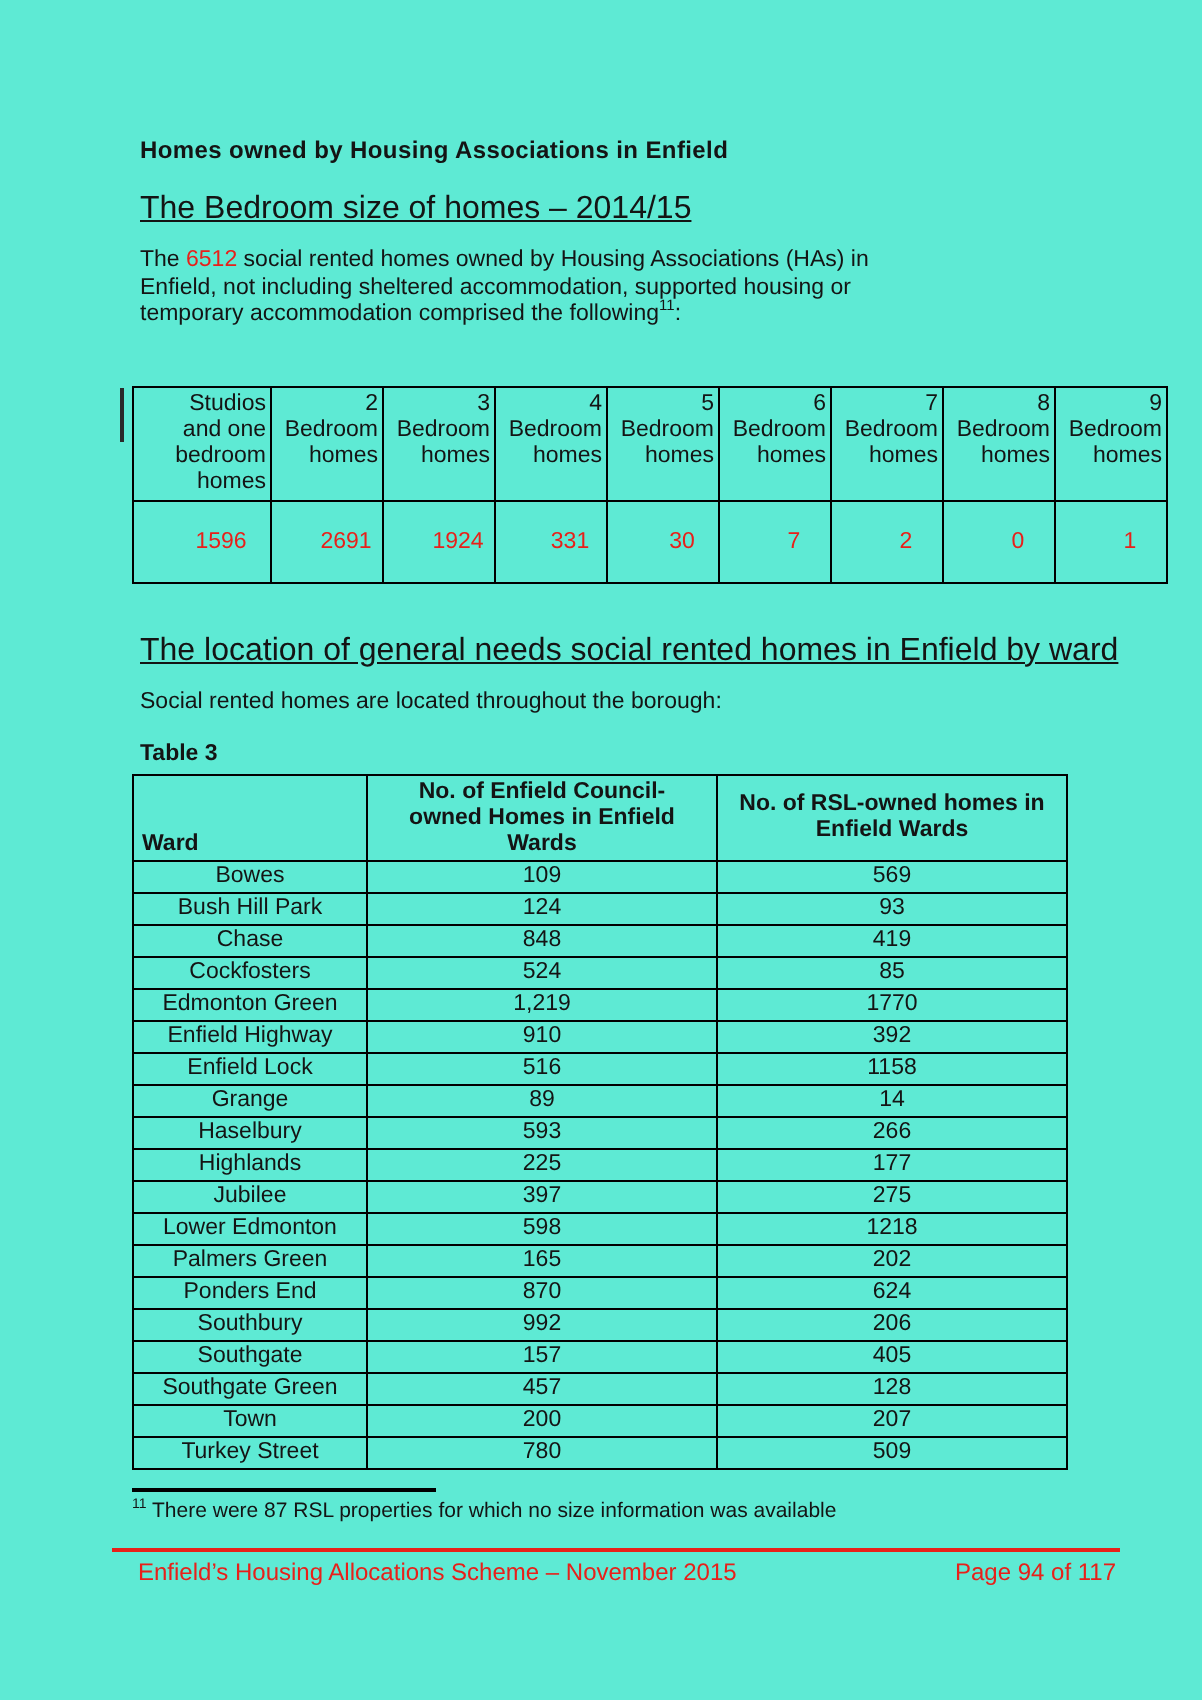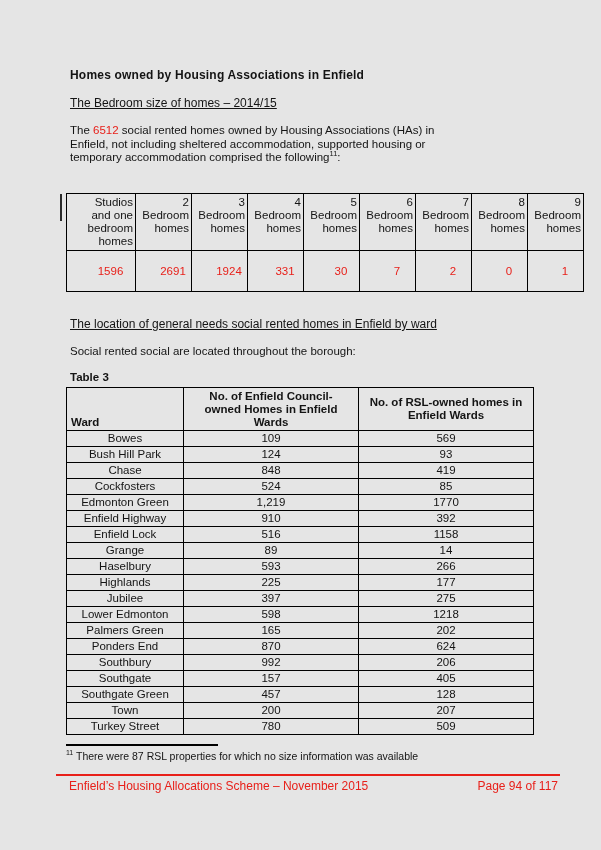--- a/index.html
+++ b/index.html
@@ -1,32 +1,32 @@
 <!DOCTYPE html>
 <html style="--red: #e8201a;"><head>
 <meta charset="utf-8">
 <title>Document Page</title>
 <style>
   html, body { margin: 0; padding: 0; background: #ffffff; }
   .page {
     position: relative;
     width: 601px;
     height: 850px;
-    background: #e5e5e5;
+    background: #5eead4;
     font-family: "Liberation Sans", "DejaVu Sans", sans-serif;
     color: #141414;
     overflow: hidden;
   }
   .doc-title {
     position: absolute; left: 70px; top: 68px;
     font-size: 12px; font-weight: bold; letter-spacing: 0.2px;
   }
   .section-heading {
     position: absolute; left: 70px;
-    font-size: 12px; text-decoration: underline;
+    font-size: 16px; text-decoration: underline;
   }
   .heading-1 { top: 96px; }
   .heading-2 { top: 317px; }
   .intro-para {
     position: absolute; left: 70px; top: 124px; width: 404px;
     font-size: 11.5px; line-height: 13.5px;
   }
   .red-text { color: var(--red, #e8201a); }
   sup.fn-ref { font-size: 7.5px; vertical-align: super; line-height: 0; }
 
@@ -152,21 +152,21 @@
           <td>7</td>
           <td>2</td>
           <td>0</td>
           <td>1</td>
         </tr>
     </tbody>
   </table>
 
   <div class="section-heading heading-2">The location of general needs social rented homes in Enfield by ward</div>
 
-  <div class="location-text">Social rented social are located throughout the borough:</div>
+  <div class="location-text">Social rented homes are located throughout the borough:</div>
 
   <div class="table3-label">Table 3</div>
 
   <table class="ward-table">
     <colgroup>
       <col style="width:117px">
       <col style="width:175px">
       <col style="width:175px">
     </colgroup>
     <thead>

